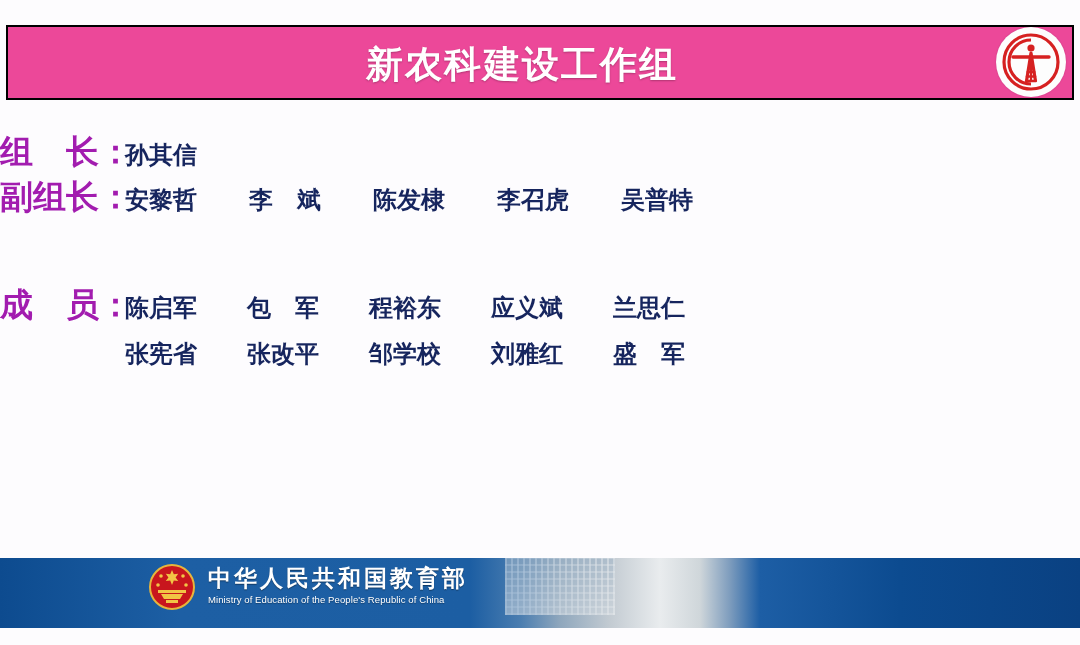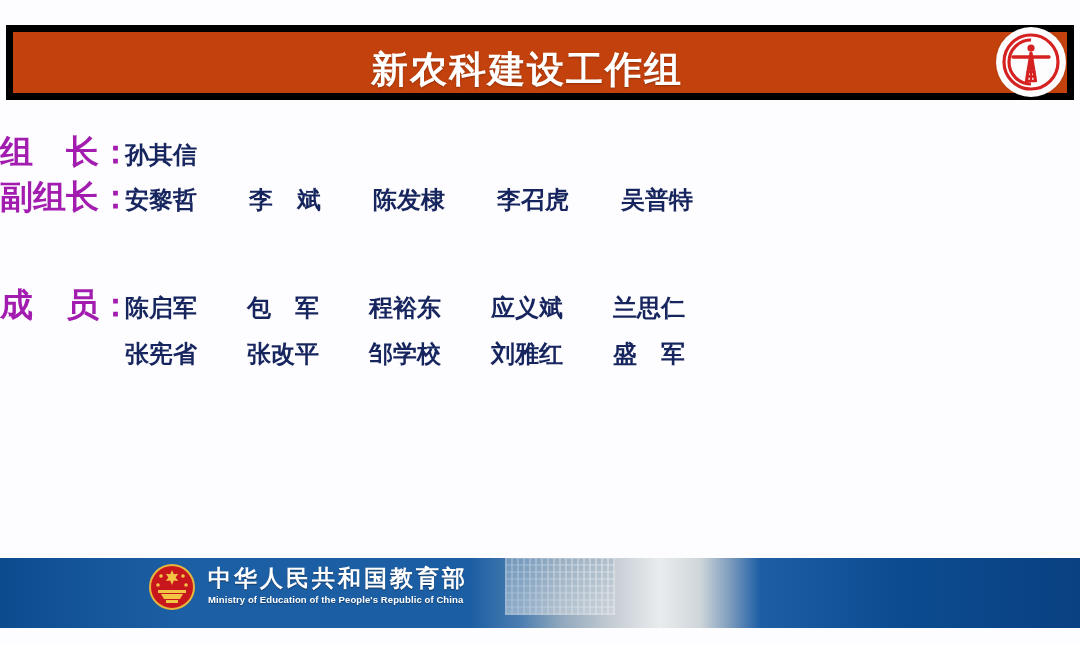--- a/index.html
+++ b/index.html
@@ -22,22 +22,22 @@
     overflow: hidden;
   }
 
   
   .header-bar {
     position: absolute;
     left: 6px;
     top: 25px;
     width: 1068px;
     height: 75px;
-    background: #c2410c;
-    border: 7px solid #000000;
+    background: #ec4899;
+    border: 2px solid #000000;
     box-sizing: border-box;
   }
   .header-title {
     position: absolute;
     left: 0;
     top: 0;
     width: 1068px;
     height: 75px;
     display: flex;
     align-items: center;
@@ -172,21 +172,21 @@
   .footer-cn {
     font-size: 23px;
     font-weight: bold;
     letter-spacing: 3px;
     line-height: 26px;
     text-shadow: 0 1px 1px rgba(0,0,0,0.4);
     white-space: nowrap;
   }
   .footer-en {
     font-size: 9.5px;
-    font-weight: bold;
+    font-weight: normal;
     letter-spacing: 0.1px;
     line-height: 14px;
     margin-top: 2px;
     white-space: nowrap;
     text-shadow: 0 1px 1px rgba(0,0,0,0.35);
   }
 </style>
 </head>
 <body>
 

